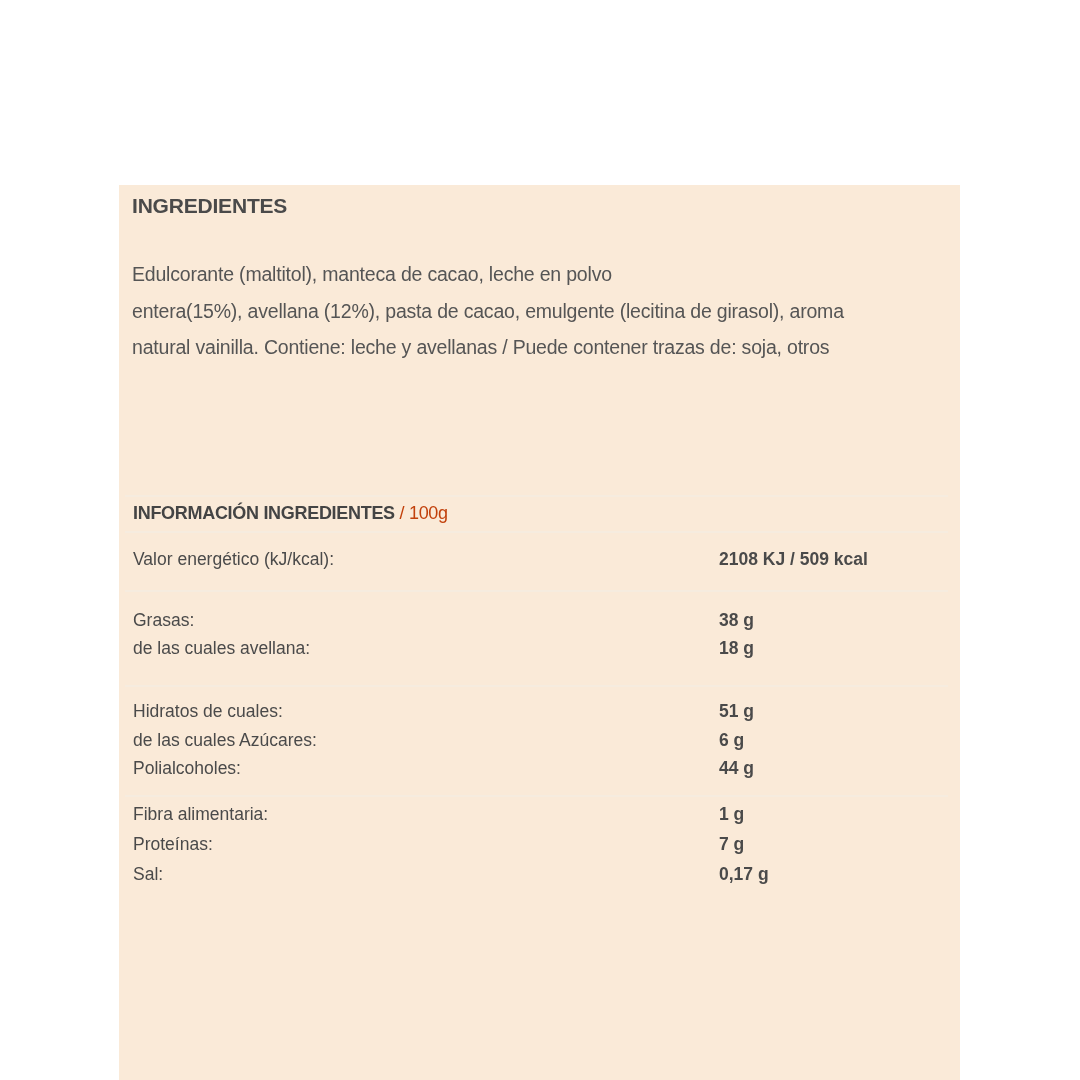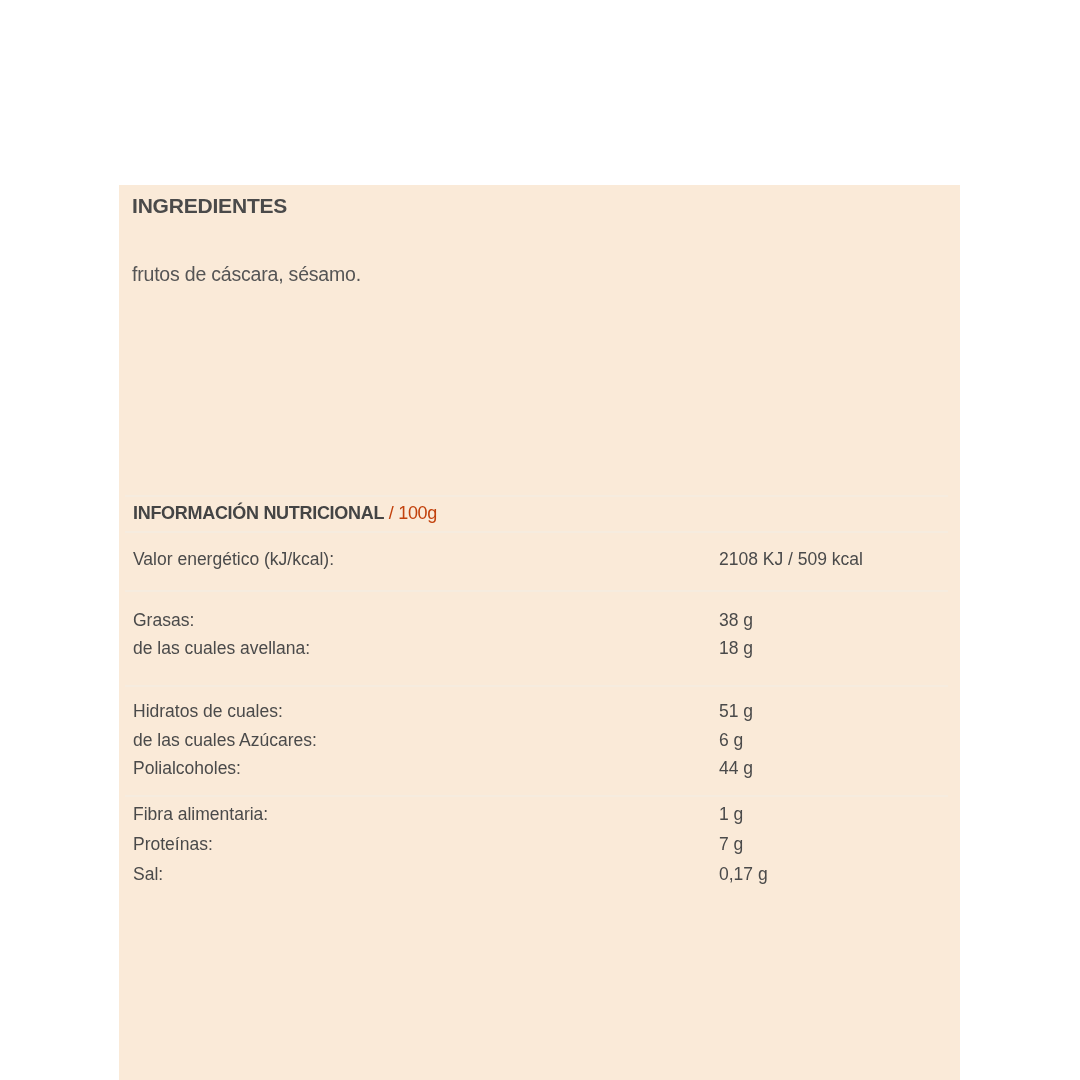--- a/index.html
+++ b/index.html
@@ -66,37 +66,39 @@
 
     .row {
       position: absolute;
       left: 14px;
       width: 800px;
       font-size: 17.5px;
       color: #4a4a4a;
       white-space: nowrap;
     }
     .row .label { position: absolute; left: 0; }
-    .row .value { position: absolute; left: 586px; }
+    .row .value { position: absolute; left: 586px; font-weight: bold; }
   </style>
 </head>
 <body>
 
 <div class="panel">
 
   <div class="ing-title">INGREDIENTES</div>
 
   <div class="ing-text">
-    <span>frutos de cáscara, sésamo.</span>
+    <span>Edulcorante (maltitol), manteca de cacao, leche en polvo</span>
+    <span>entera(15%), avellana (12%), pasta de cacao, emulgente (lecitina de girasol), aroma</span>
+    <span>natural vainilla. Contiene: leche y avellanas / Puede contener trazas de: soja, otros</span>
   </div>
 
   <div class="divider" style="top:310px;"></div>
 
   <div class="nut-header">
-    <span class="bold">INFORMACIÓN NUTRICIONAL</span><span class="unit"> / 100g</span>
+    <span class="bold">INFORMACIÓN INGREDIENTES</span><span class="unit"> / 100g</span>
   </div>
 
   <div class="divider" style="top:346px;"></div>
 
   <div class="row" style="top:364px;">
     <span class="label">Valor energético (kJ/kcal):</span>
     <span class="value">2108 KJ / 509 kcal</span>
   </div>
 
   <div class="divider" style="top:405px;"></div>

